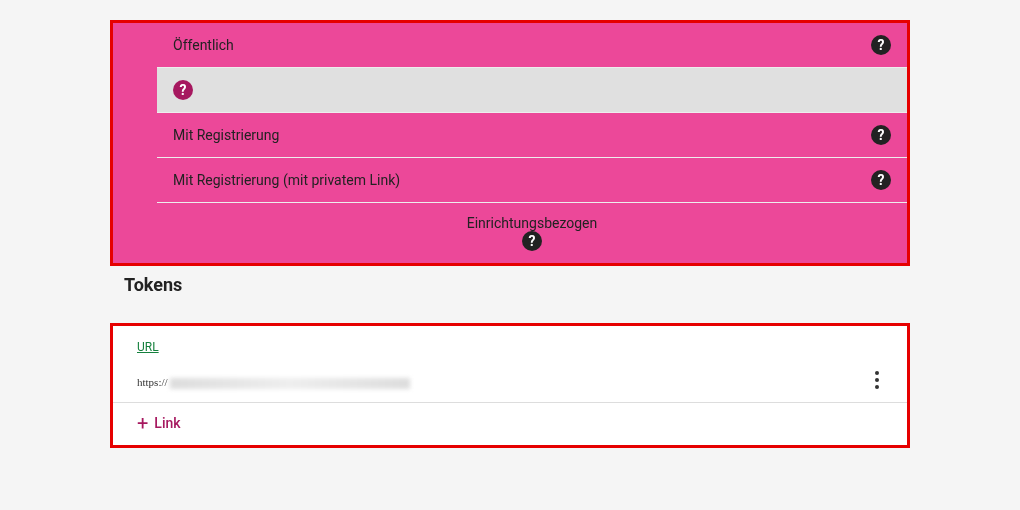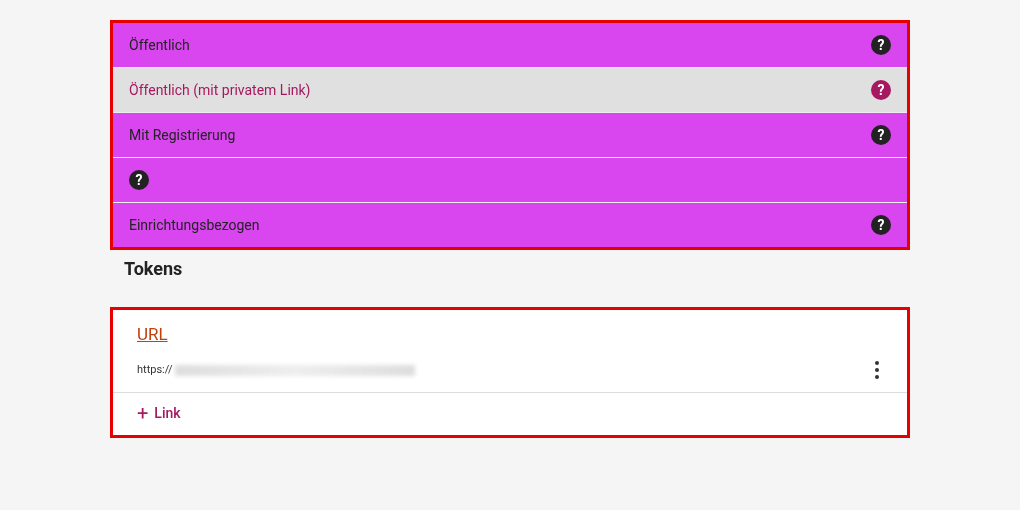--- a/index.html
+++ b/index.html
@@ -23,34 +23,36 @@
       font-weight: 700;
       color: #222;
       margin-bottom: 12px;
       padding-left: 14px;
     }
     .red-box {
       border: 3px solid #e60000;
       margin-bottom: 8px;
     }
     .visibility-list {
-      background: #d946ef;
+      background: #ec4899;
+      padding-left: 44px;
     }
     .visibility-item {
       display: flex;
       align-items: center;
       justify-content: space-between;
       padding: 12px 16px;
       border-bottom: 1px solid #eee;
       cursor: pointer;
       font-size: 14px;
       color: #222;
     }
     .visibility-item:last-child {
       border-bottom: none;
+      flex-direction: column;
     }
     .visibility-item.selected {
       background: #e0e0e0;
       color: #a6185f;
     }
     .help-icon {
       width: 20px;
       height: 20px;
       border-radius: 50%;
       background: #222;
@@ -69,30 +71,31 @@
       margin-top: 4px;
     }
     .tokens-box {
       border: 3px solid #e60000;
       background: #fff;
       padding: 0;
       margin-top: 28px;
     }
     .tokens-header {
       padding: 14px 24px 8px 24px;
-      font-size: 17px;
-      color: #c2410c;
+      font-size: 12px;
+      color: #15803d;
       text-decoration: underline;
     }
     .token-row {
       display: flex;
-      align-items: center;
+      align-items: flex-end;
       justify-content: space-between;
       padding: 6px 12px 10px 24px;
       border-bottom: 1px solid #ddd;
+      font-family: Liberation Serif, serif;
     }
     .token-url {
       font-size: 11px;
       color: #333;
       line-height: 1.6;
       flex: 1;
     }
     .token-url .blurred {
       display: inline-block;
       width: 240px;
@@ -140,28 +143,28 @@
 
 <div class="container">
   <div>
     <div class="red-box">
       <div class="visibility-list">
         <div class="visibility-item">
           <span>Öffentlich</span>
           <span class="help-icon">?</span>
         </div>
         <div class="visibility-item selected">
-          <span>Öffentlich (mit privatem Link)</span>
           <span class="help-icon">?</span>
         </div>
         <div class="visibility-item">
           <span>Mit Registrierung</span>
           <span class="help-icon">?</span>
         </div>
         <div class="visibility-item">
+          <span>Mit Registrierung (mit privatem Link)</span>
           <span class="help-icon">?</span>
         </div>
         <div class="visibility-item">
           <span>Einrichtungsbezogen</span>
           <span class="help-icon">?</span>
         </div>
       </div>
     </div>
   </div>
 

